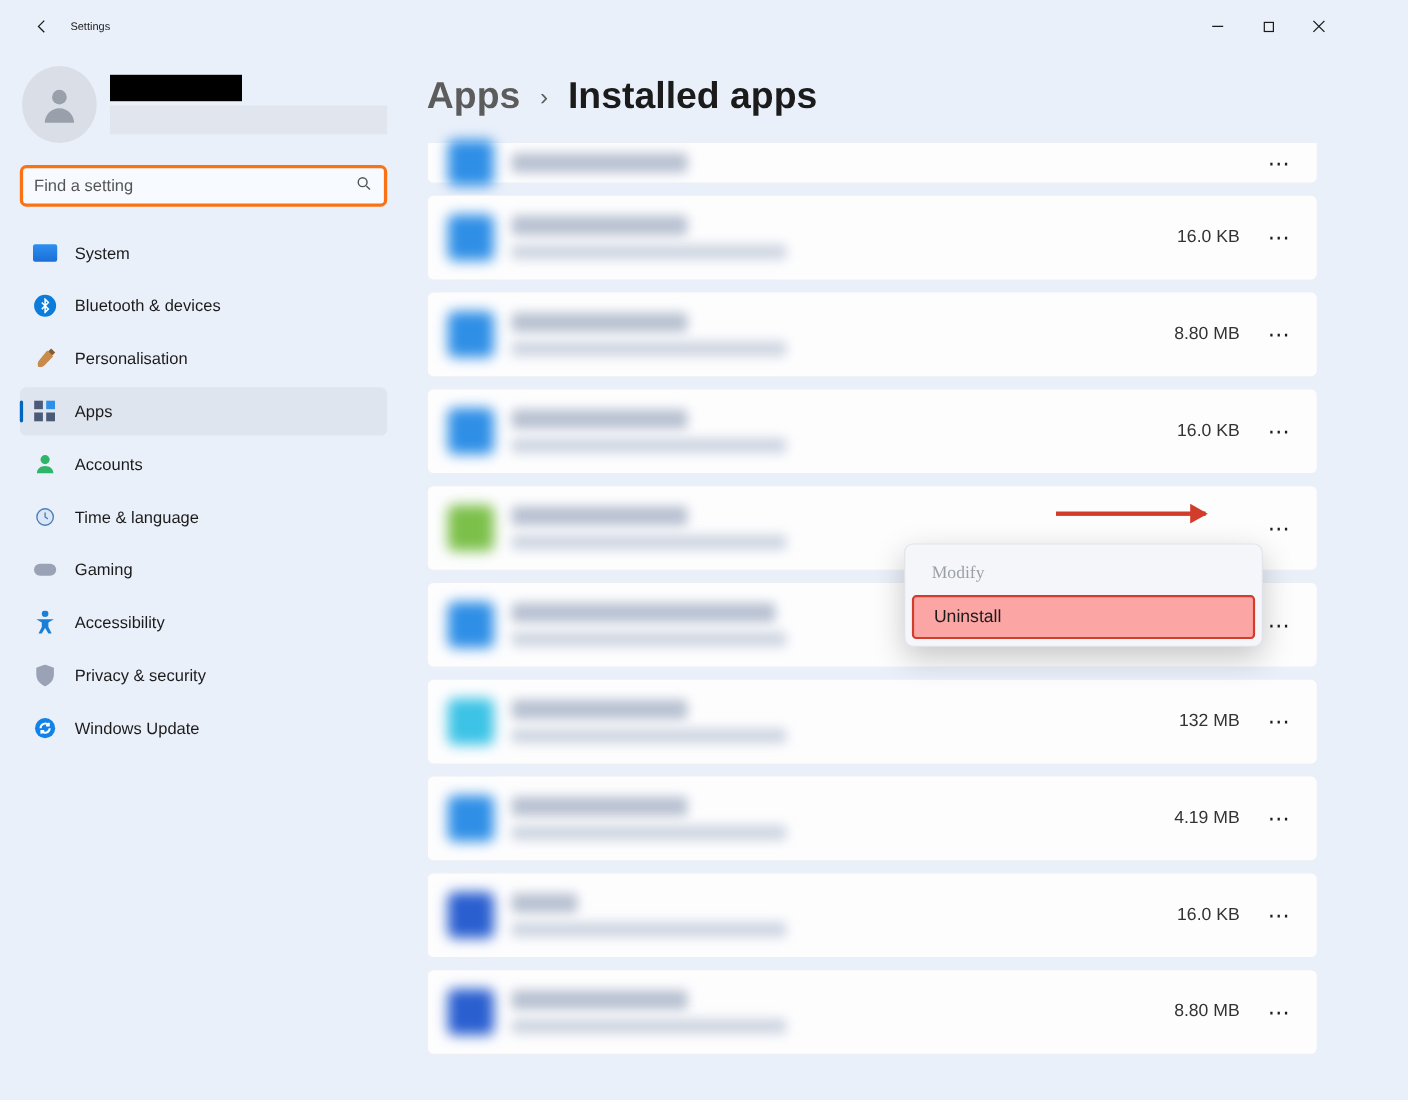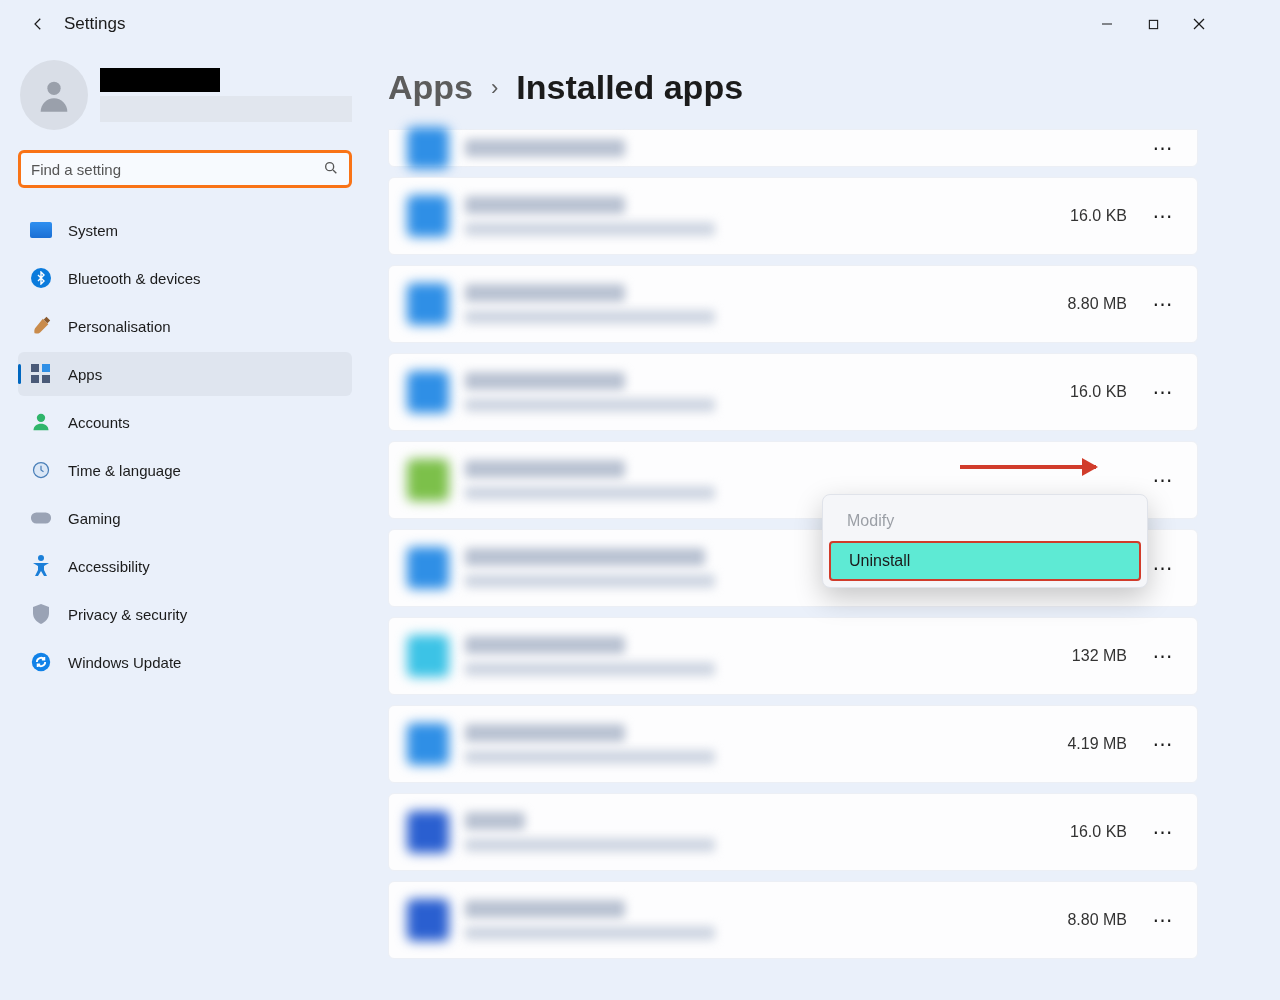--- a/index.html
+++ b/index.html
@@ -26,21 +26,21 @@
     height: 48px;
     display: flex;
     align-items: center;
     padding: 0 10px 0 20px;
   }
   .back-btn {
     width: 36px; height: 36px;
     display:flex;align-items:center;justify-content:center;
     border-radius:6px;
   }
-  .title-text { margin-left: 8px; font-size: 17px; }
+  .title-text { margin-left: 8px; font-size: 10px; }
   .winbtns { margin-left:auto; display:flex; }
   .winbtn { width:46px; height:32px; display:flex;align-items:center;justify-content:center; }
   .winbtn svg { stroke:#1b1b1b; }
   
   .body { display:flex; height: calc(100% - 48px); }
   .sidebar { width: 360px; padding: 12px 8px 0 18px; }
   .content { flex:1; padding: 20px 34px 0 28px; overflow:hidden; position:relative; }
   
   .profile { display:flex; align-items:center; gap:12px; margin-bottom:20px; padding-left:2px; }
   .avatar {
@@ -109,22 +109,22 @@
     border:1px solid #e0e3ea;
     border-radius:8px;
     box-shadow:0 10px 28px rgba(0,0,0,.22);
     padding:6px;
     z-index:50;
   }
   .ctxitem {
     height:40px;display:flex;align-items:center;padding:0 18px;
     border-radius:4px;font-size:16px;
   }
-  .ctxitem.disabled { color:#9b9fa6; }
-  .ctxitem.hl { border:2.5px solid #d13c2b;background:#5eead4; }
+  .ctxitem.disabled { color:#9b9fa6;font-family:Liberation Serif, serif; }
+  .ctxitem.hl { border:2.5px solid #d13c2b;background:#fca5a5; }
   
   .arrow {
     position:absolute;
     height:4px;background:#d13c2b;
     z-index:40;
   }
   .arrow::after {
     content:"";position:absolute;right:-2px;top:-7px;
     border-left:16px solid #d13c2b;
     border-top:9px solid transparent;

